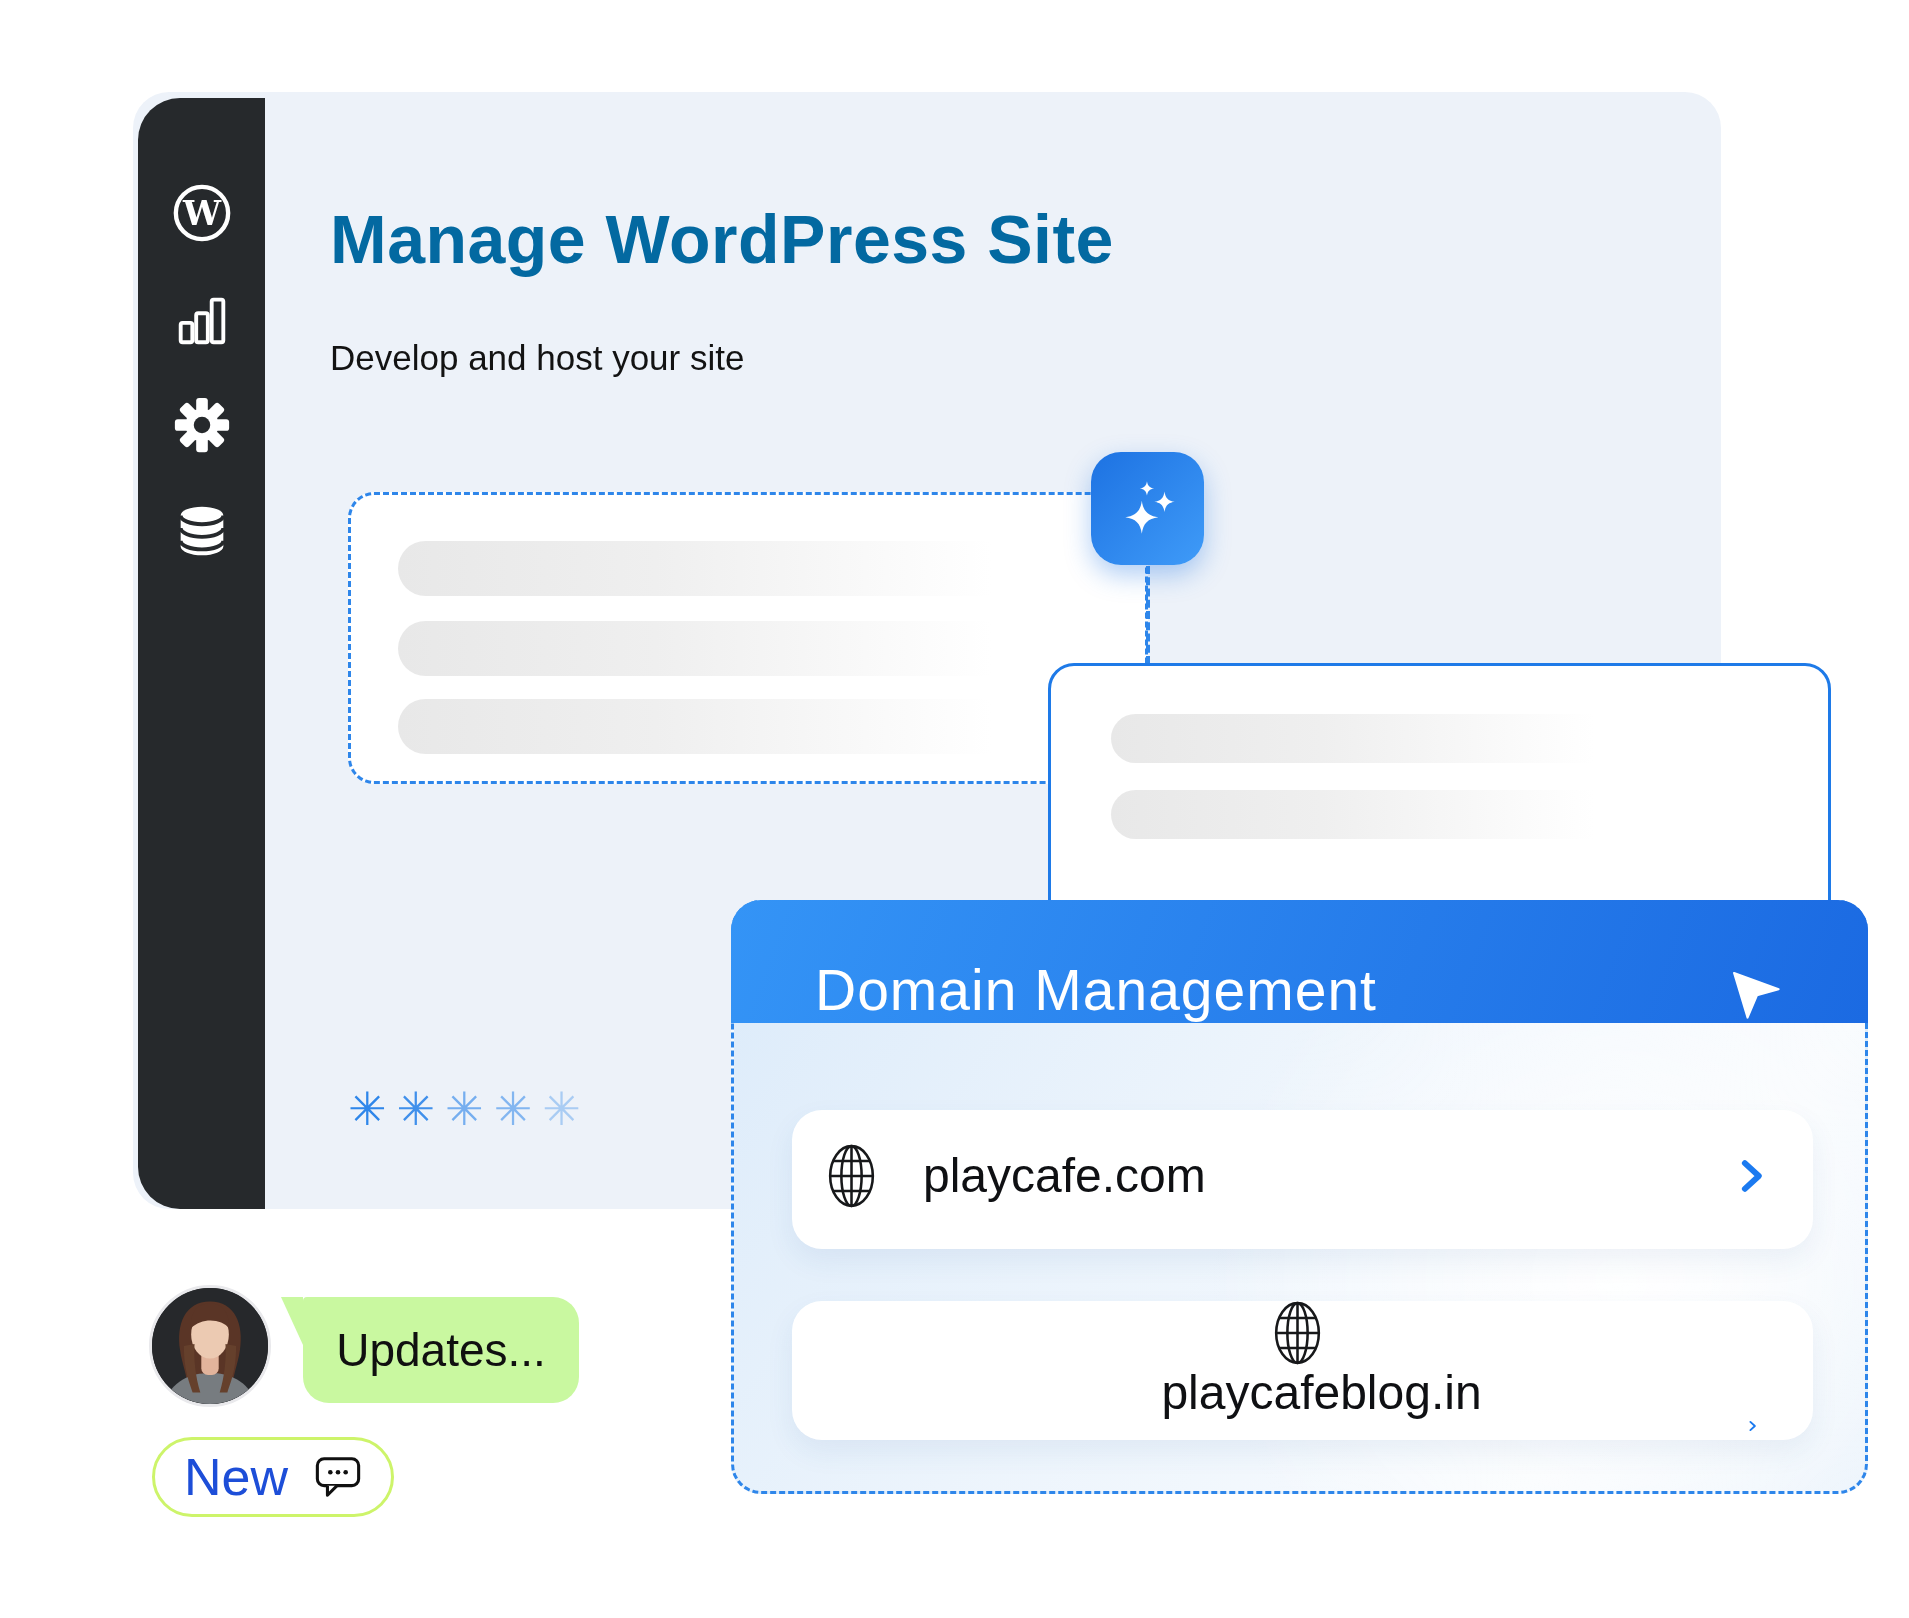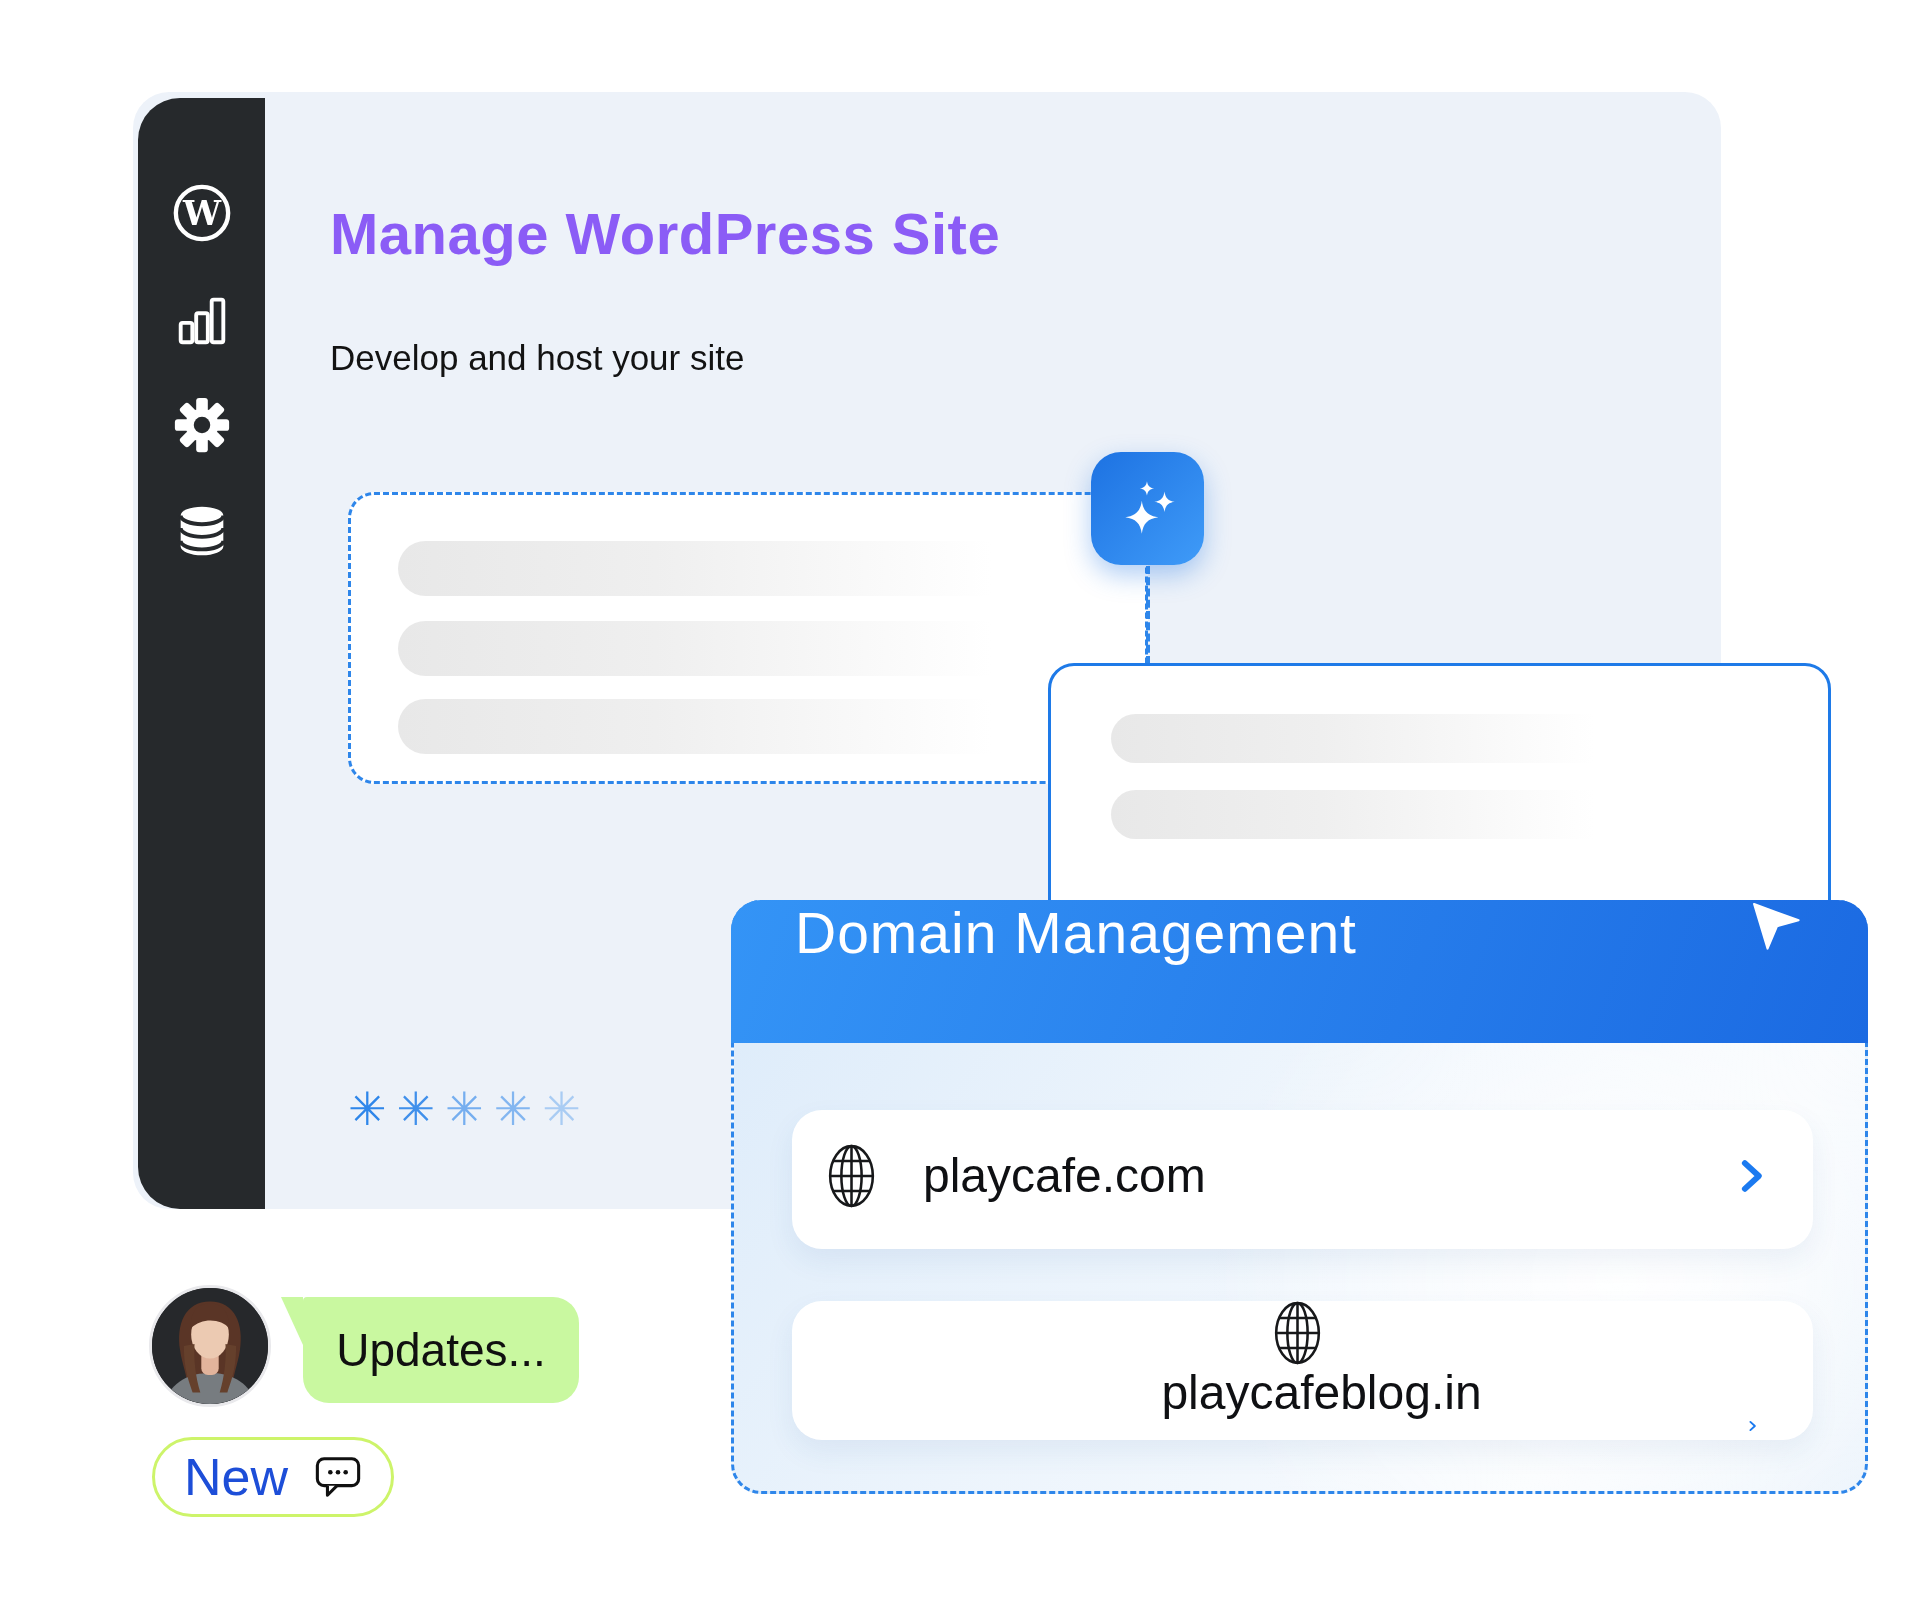--- a/index.html
+++ b/index.html
@@ -10,22 +10,22 @@
   .main-panel{position:absolute;left:133px;top:92px;width:1588px;height:1117px;
               background:#edf2f9;border-radius:36px;}
 
   
   .sidebar{position:absolute;left:138px;top:98px;width:127px;height:1111px;background:#26292c;
            border-radius:42px 0 0 42px;display:flex;flex-direction:column;align-items:center;
            padding-top:84px;gap:44px;box-sizing:border-box;}
   .side-icon{width:62px;height:62px;display:block;cursor:pointer;}
 
   
-  .hero-title{position:absolute;left:330px;top:200px;font-size:58px;font-weight:bold;
-              color:#8b5cf6;letter-spacing:.5px;}
+  .hero-title{position:absolute;left:330px;top:200px;font-size:68px;font-weight:bold;
+              color:#0369a1;letter-spacing:.5px;}
   .hero-subtitle{position:absolute;left:330px;top:338px;font-size:35px;color:#131313;}
 
   
   .dashed-card{position:absolute;left:348px;top:492px;width:800px;height:292px;background:#fff;
                border:3px dashed #2e86ea;border-radius:26px;box-sizing:border-box;}
   .skel{position:absolute;border-radius:30px;
         background:linear-gradient(90deg,#e8e8e8 0%,#efefef 40%,rgba(255,255,255,0) 92%);}
   .dc-b1{left:47px;top:46px;width:645px;height:55px;}
   .dc-b2{left:47px;top:126px;width:645px;height:55px;}
   .dc-b3{left:47px;top:204px;width:645px;height:55px;}
@@ -40,23 +40,23 @@
   .solid-card{position:absolute;left:1048px;top:663px;width:783px;height:302px;background:#fff;
               border:3px solid #1e7ae8;border-radius:26px;box-sizing:border-box;}
   .sc-b1{left:60px;top:48px;width:525px;height:49px;}
   .sc-b2{left:60px;top:124px;width:525px;height:49px;}
 
   
   .domain-panel{position:absolute;left:731px;top:900px;width:1137px;height:594px;border-radius:30px;
                 border:3px dashed #2e86ea;box-sizing:border-box;
                 background:radial-gradient(circle at 78% 64%,rgba(255,255,255,.95),rgba(255,255,255,0) 42%),
                            linear-gradient(125deg,#dcebfa 0%,#ecf4fc 40%,#f8fbfe 78%,#e9f2fb 100%);}
-  .domain-header{position:absolute;left:-3px;top:-3px;width:calc(100% + 6px);height:143px;
-                 border-radius:30px 30px 0 0;display:flex;align-items:flex-start;
-                 padding:0 64px;box-sizing:border-box;
+  .domain-header{position:absolute;left:-3px;top:-3px;width:calc(100% + 6px);height:123px;
+                 border-radius:30px 30px 0 0;display:flex;align-items:flex-end;
+                 padding:0 84px;box-sizing:border-box;
                  background:linear-gradient(110deg,#3494f6 0%,#1b6ae2 100%);}
   .domain-title{font-size:57px;font-weight:400;color:#fff;letter-spacing:1px;}
   .cursor-icon{margin-left:auto;width:54px;height:54px;}
 
   .domain-row{position:absolute;left:58px;width:1021px;height:139px;background:#fff;border-radius:30px;
               display:flex;align-items:center;padding:0 46px 8px 36px;box-sizing:border-box;
               box-shadow:0 12px 28px rgba(40,90,150,.08);cursor:pointer;}
   .row-1{top:207px;} .row-2{top:398px;flex-direction:column;}
   .globe{width:47px;height:64px;flex:0 0 auto;}
   .domain-label{font-size:48px;color:#0f1013;margin-left:48px;}

